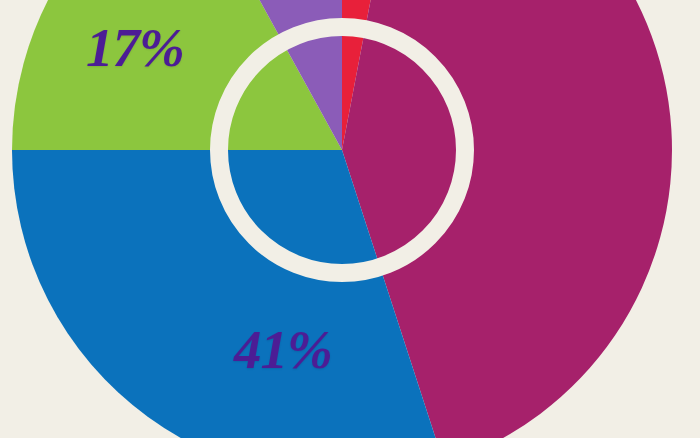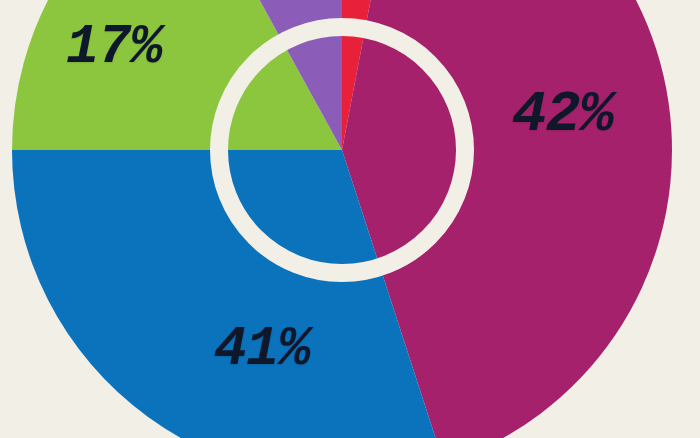--- a/index.html
+++ b/index.html
@@ -20,29 +20,30 @@
     overflow: hidden;
   }
   #chart-svg {
     position: absolute;
     top: 0;
     left: 0;
     display: block;
   }
   .slice-label {
     position: absolute;
-    font-family: Liberation Mono, monospace;
+    font-family: Liberation Serif, serif;
     font-weight: bold;
     font-style: italic;
-    color: #0f172a;
+    color: #4c1d95;
     letter-spacing: -1px;
     white-space: nowrap;
     line-height: 1;
     text-shadow: 0 1px 2px rgba(0,0,0,0.10);
     user-select: none;
+    margin-left: 20px;
   }
   #label-42 {
     left: 512px;
     top: 86px;
     font-size: 58px;
   }
   #label-30 {
     left: 214px;
     top: 322px;
     font-size: 55px;
@@ -67,19 +68,18 @@
       <path id="slice-magenta" d="M 342 150 L 403.84 -174.15 A 330 330 0 0 1 443.98 463.85 Z" fill="#A6216B"></path>
       <path id="slice-blue" d="M 342 150 L 443.98 463.85 A 330 330 0 0 1 12.00 150.00 Z" fill="#0B72BC"></path>
       <path id="slice-green" d="M 342 150 L 12.00 150.00 A 330 330 0 0 1 183.02 -139.18 Z" fill="#8CC63E"></path>
       <path id="slice-purple" d="M 342 150 L 183.02 -139.18 A 330 330 0 0 1 342.00 -180.00 Z" fill="#8B5CB8"></path>
     </g>
 
     <circle id="donut-ring" cx="342" cy="150" r="123" fill="none" stroke-width="18" stroke="#F2EFE6"></circle>
 
   </svg>
 
-  <div class="slice-label" id="label-42">42%</div>
 
   <div class="slice-label" id="label-30">41%</div>
 
   <div class="slice-label" id="label-17">17%</div>
 
 </div>
 
 </body></html>

